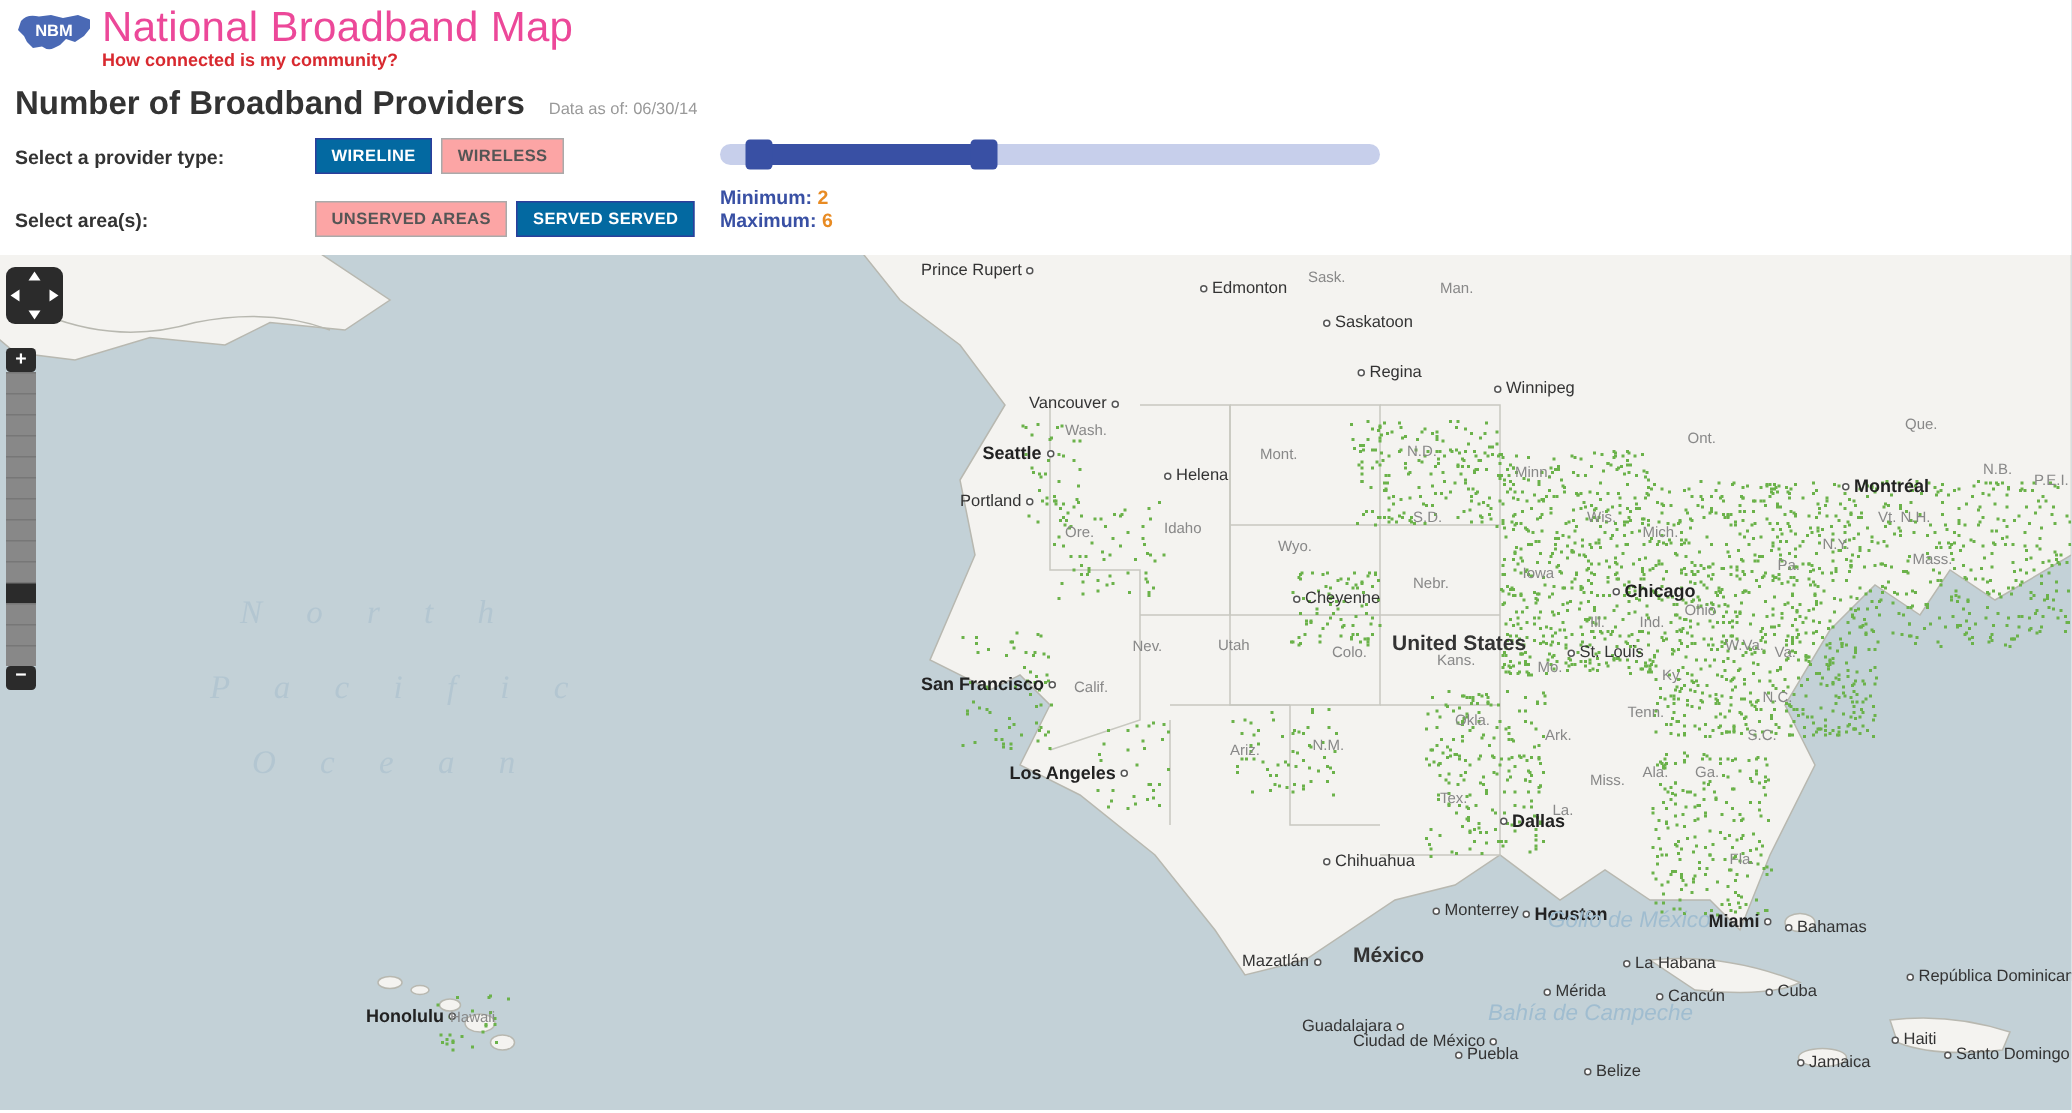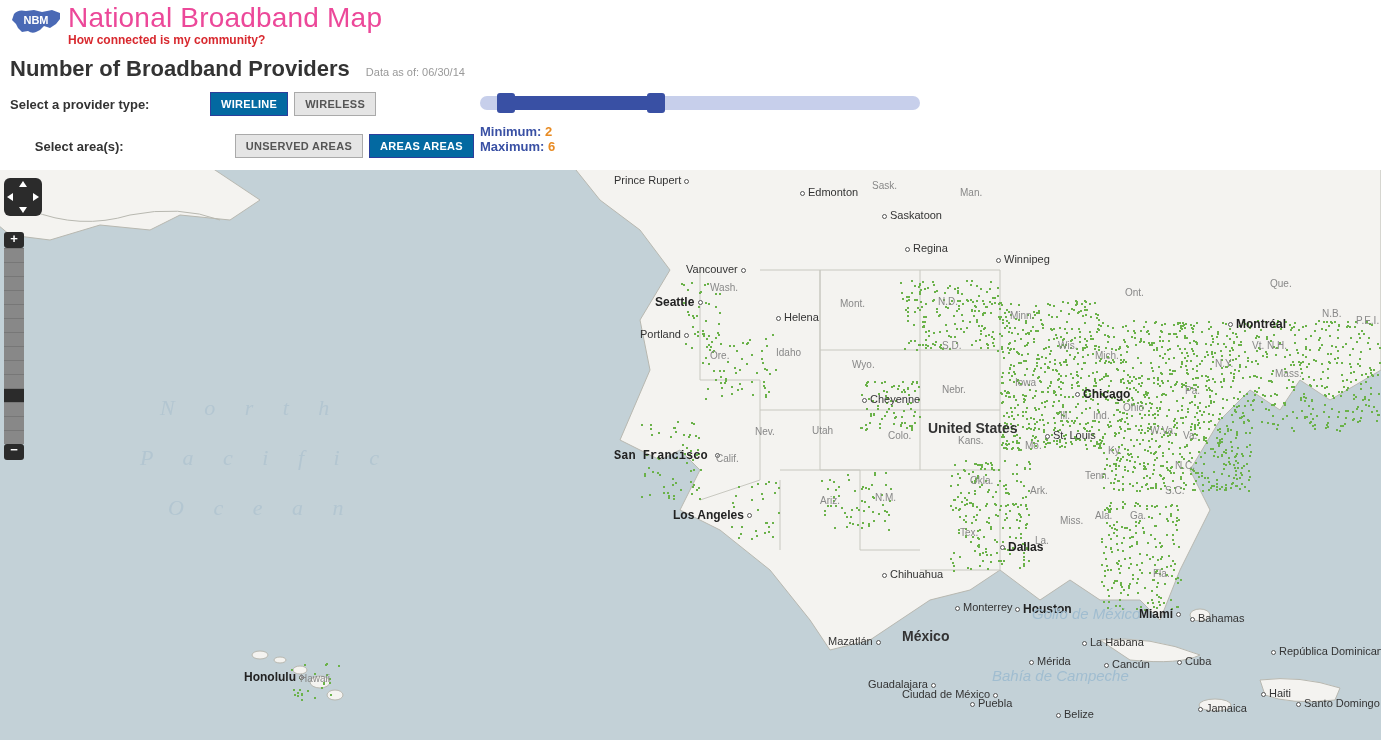--- a/index.html
+++ b/index.html
@@ -10,23 +10,23 @@
   .logo-badge svg { width:52px; height:32px; }
   .title-block { display:flex; flex-direction:column; line-height:1.0; }
   .site-title { color:#ec4899; font-size:28px; font-weight:400; letter-spacing:0.2px; }
   .tagline { color:#d8292f; font-size:12px; font-weight:bold; margin-top:2px; }
   .subheader { display:flex; align-items:baseline; padding:10px 10px 4px 10px; }
   .page-title { font-size:22px; font-weight:bold; color:#333; }
   .asof { font-size:11px; color:#999; margin-left:16px; }
   .controls-row { display:flex; align-items:flex-start; padding:6px 7px 12px 10px; }
   .control-col { width:470px; }
   .control-line { display:flex; align-items:center; margin-bottom:18px; }
-  .control-line:last-child { margin-bottom:0;justify-content:flex-end; }
+  .control-line:last-child { margin-bottom:0; }
   .ctrl-label { width:200px; font-size:13px; font-weight:bold; color:#333; }
-  .btn { font-size:11px; font-weight:bold; padding:5px 10px; margin-right:6px; border:1px solid #aaa; background:#e5e5e5; color:#555; cursor:pointer; letter-spacing:0.3px; }
+  .btn { font-size:11px; font-weight:bold; padding:5px 10px; margin-right:6px; border:1px solid #aaa; background:#fca5a5; color:#555; cursor:pointer; letter-spacing:0.3px; }
   .btn.active { background:#0369a1; color:#fff; border-color:#2c3e9b; }
   .slider-col { }
   .slider-track { position:relative; width:440px; height:14px; background:#c7cfeb; border-radius:7px; margin-top:4px;}
   .slider-fill { position:absolute; height:100%; background:#3950a4; top:0; }
   .slider-handle { position:absolute; width:18px; height:20px; background:#3950a4; border-radius:3px; top:-3px; cursor:pointer; }
   .minmax { margin-top:14px; font-size:13px; }
   .minmax .lab { color:#3950a4; font-weight:bold; }
   .minmax .val { color:#e88b23; font-weight:bold; }
   .map-area { position:relative; width:1381px; height:570px; background:#c3d1d7; overflow:hidden; font-family: Arial, sans-serif; }
   .map-area svg { position:absolute; top:0; left:0; }
@@ -76,21 +76,21 @@
 <div class="controls-row">
   <div class="control-col">
     <div class="control-line">
       <span class="ctrl-label">Select a provider type:</span>
       <button class="btn active">WIRELINE</button>
       <button class="btn">WIRELESS</button>
     </div>
     <div class="control-line">
       <span class="ctrl-label">Select area(s):</span>
       <button class="btn">UNSERVED AREAS</button>
-      <button class="btn active">AREAS AREAS</button>
+      <button class="btn active">SERVED SERVED</button>
     </div>
   </div>
   <div class="slider-col">
     <div class="slider-track">
       <div class="slider-fill" id="slider-fill" style="left: 26.4px; width: 149.6px;"></div>
       <div class="slider-handle" id="handle-min" style="left: 17.4px;"></div>
       <div class="slider-handle" id="handle-max" style="left: 167px;"></div>
     </div>
     <div class="minmax">
       <div><span class="lab">Minimum:</span> <span class="val">2</span></div>
@@ -2710,21 +2710,21 @@
       <div class="city-label" style="left: 614px; top: 4px;">Prince Rupert <span class="city-dot"></span></div>
       <div class="city-label" style="left: 800px; top: 16px;"><span class="city-dot"></span>Edmonton</div>
       <div class="city-label" style="left: 882px; top: 39px;"><span class="city-dot"></span>Saskatoon</div>
       <div class="city-label" style="left: 905px; top: 72px;"><span class="city-dot"></span>Regina</div>
       <div class="city-label" style="left: 996px; top: 83px;"><span class="city-dot"></span>Winnipeg</div>
       <div class="city-label" style="left: 686px; top: 93px;">Vancouver <span class="city-dot"></span></div>
       <div class="city-label bold" style="left: 655px; top: 125px;">Seattle <span class="city-dot"></span></div>
       <div class="city-label" style="left: 640px; top: 158px; text-align: right;">Portland <span class="city-dot"></span></div>
       <div class="city-label" style="left: 776px; top: 141px;"><span class="city-dot"></span>Helena</div>
       <div class="city-label" style="left: 862px; top: 223px;"><span class="city-dot"></span>Cheyenne</div>
-      <div class="city-label bold" style="left: 614px; top: 279px; font-family: Liberation Mono, monospace;">San Francisco <span class="city-dot"></span></div>
+      <div class="city-label bold" style="left: 614px; top: 279px;">San Francisco <span class="city-dot"></span></div>
       <div class="city-label bold" style="left: 673px; top: 338px;">Los Angeles <span class="city-dot"></span></div>
       <div class="city-label bold" style="left: 244px; top: 500px;">Honolulu <span class="city-dot"></span></div>
       <div class="city-label bold" style="left: 1000px; top: 370px;"><span class="city-dot"></span>Dallas</div>
       <div class="city-label bold" style="left: 1015px; top: 432px;"><span class="city-dot"></span>Houston</div>
       <div class="city-label" style="left: 1045px; top: 259px;"><span class="city-dot"></span>St. Louis</div>
       <div class="city-label bold" style="left: 1075px; top: 217px;"><span class="city-dot"></span>Chicago</div>
       <div class="city-label bold" style="left: 1228px; top: 147px;"><span class="city-dot"></span>Montréal</div>
       <div class="city-label bold" style="left: 1139px; top: 437px;">Miami <span class="city-dot"></span></div>
       <div class="city-label" style="left: 882px; top: 398px;"><span class="city-dot"></span>Chihuahua</div>
       <div class="city-label" style="left: 828px; top: 465px;">Mazatlán <span class="city-dot"></span></div>
@@ -2774,21 +2774,21 @@
       <div class="state-label" style="left: 1085px; top: 300px;">Tenn.</div>
       <div class="state-label" style="left: 1060px; top: 345px;">Miss.</div>
       <div class="state-label" style="left: 1095px; top: 340px;">Ala.</div>
       <div class="state-label" style="left: 1130px; top: 340px;">Ga.</div>
       <div class="state-label" style="left: 1153px; top: 398px;">Fla.</div>
       <div class="state-label" style="left: 1165px; top: 315px;">S.C.</div>
       <div class="state-label" style="left: 1175px; top: 290px;">N.C.</div>
       <div class="state-label" style="left: 1183px; top: 260px;">Va.</div>
       <div class="state-label" style="left: 1150px; top: 255px;">W.Va.</div>
       <div class="state-label" style="left: 1123px; top: 232px;">Ohio</div>
-      <div class="state-label" style="left: 1185px; top: 215px;">Pa.</div>
+      <div class="state-label" style="left: 1185px; top: 202px;">Pa.</div>
       <div class="state-label" style="left: 1215px; top: 188px;">N.Y.</div>
       <div class="state-label" style="left: 1252px; top: 170px;">Vt. N.H.</div>
       <div class="state-label" style="left: 1275px; top: 198px;">Mass.</div>
       <div class="state-label" style="left: 1125px; top: 117px;">Ont.</div>
       <div class="state-label" style="left: 1270px; top: 108px;">Que.</div>
       <div class="state-label" style="left: 1322px; top: 138px;">N.B.</div>
       <div class="state-label" style="left: 1356px; top: 145px;">P.E.I.</div>
       <div class="state-label" style="left: 872px; top: 10px;">Sask.</div>
       <div class="state-label" style="left: 960px; top: 17px;">Man.</div>
       <div class="state-label" style="left: 300px; top: 503px;">Hawaii</div>

